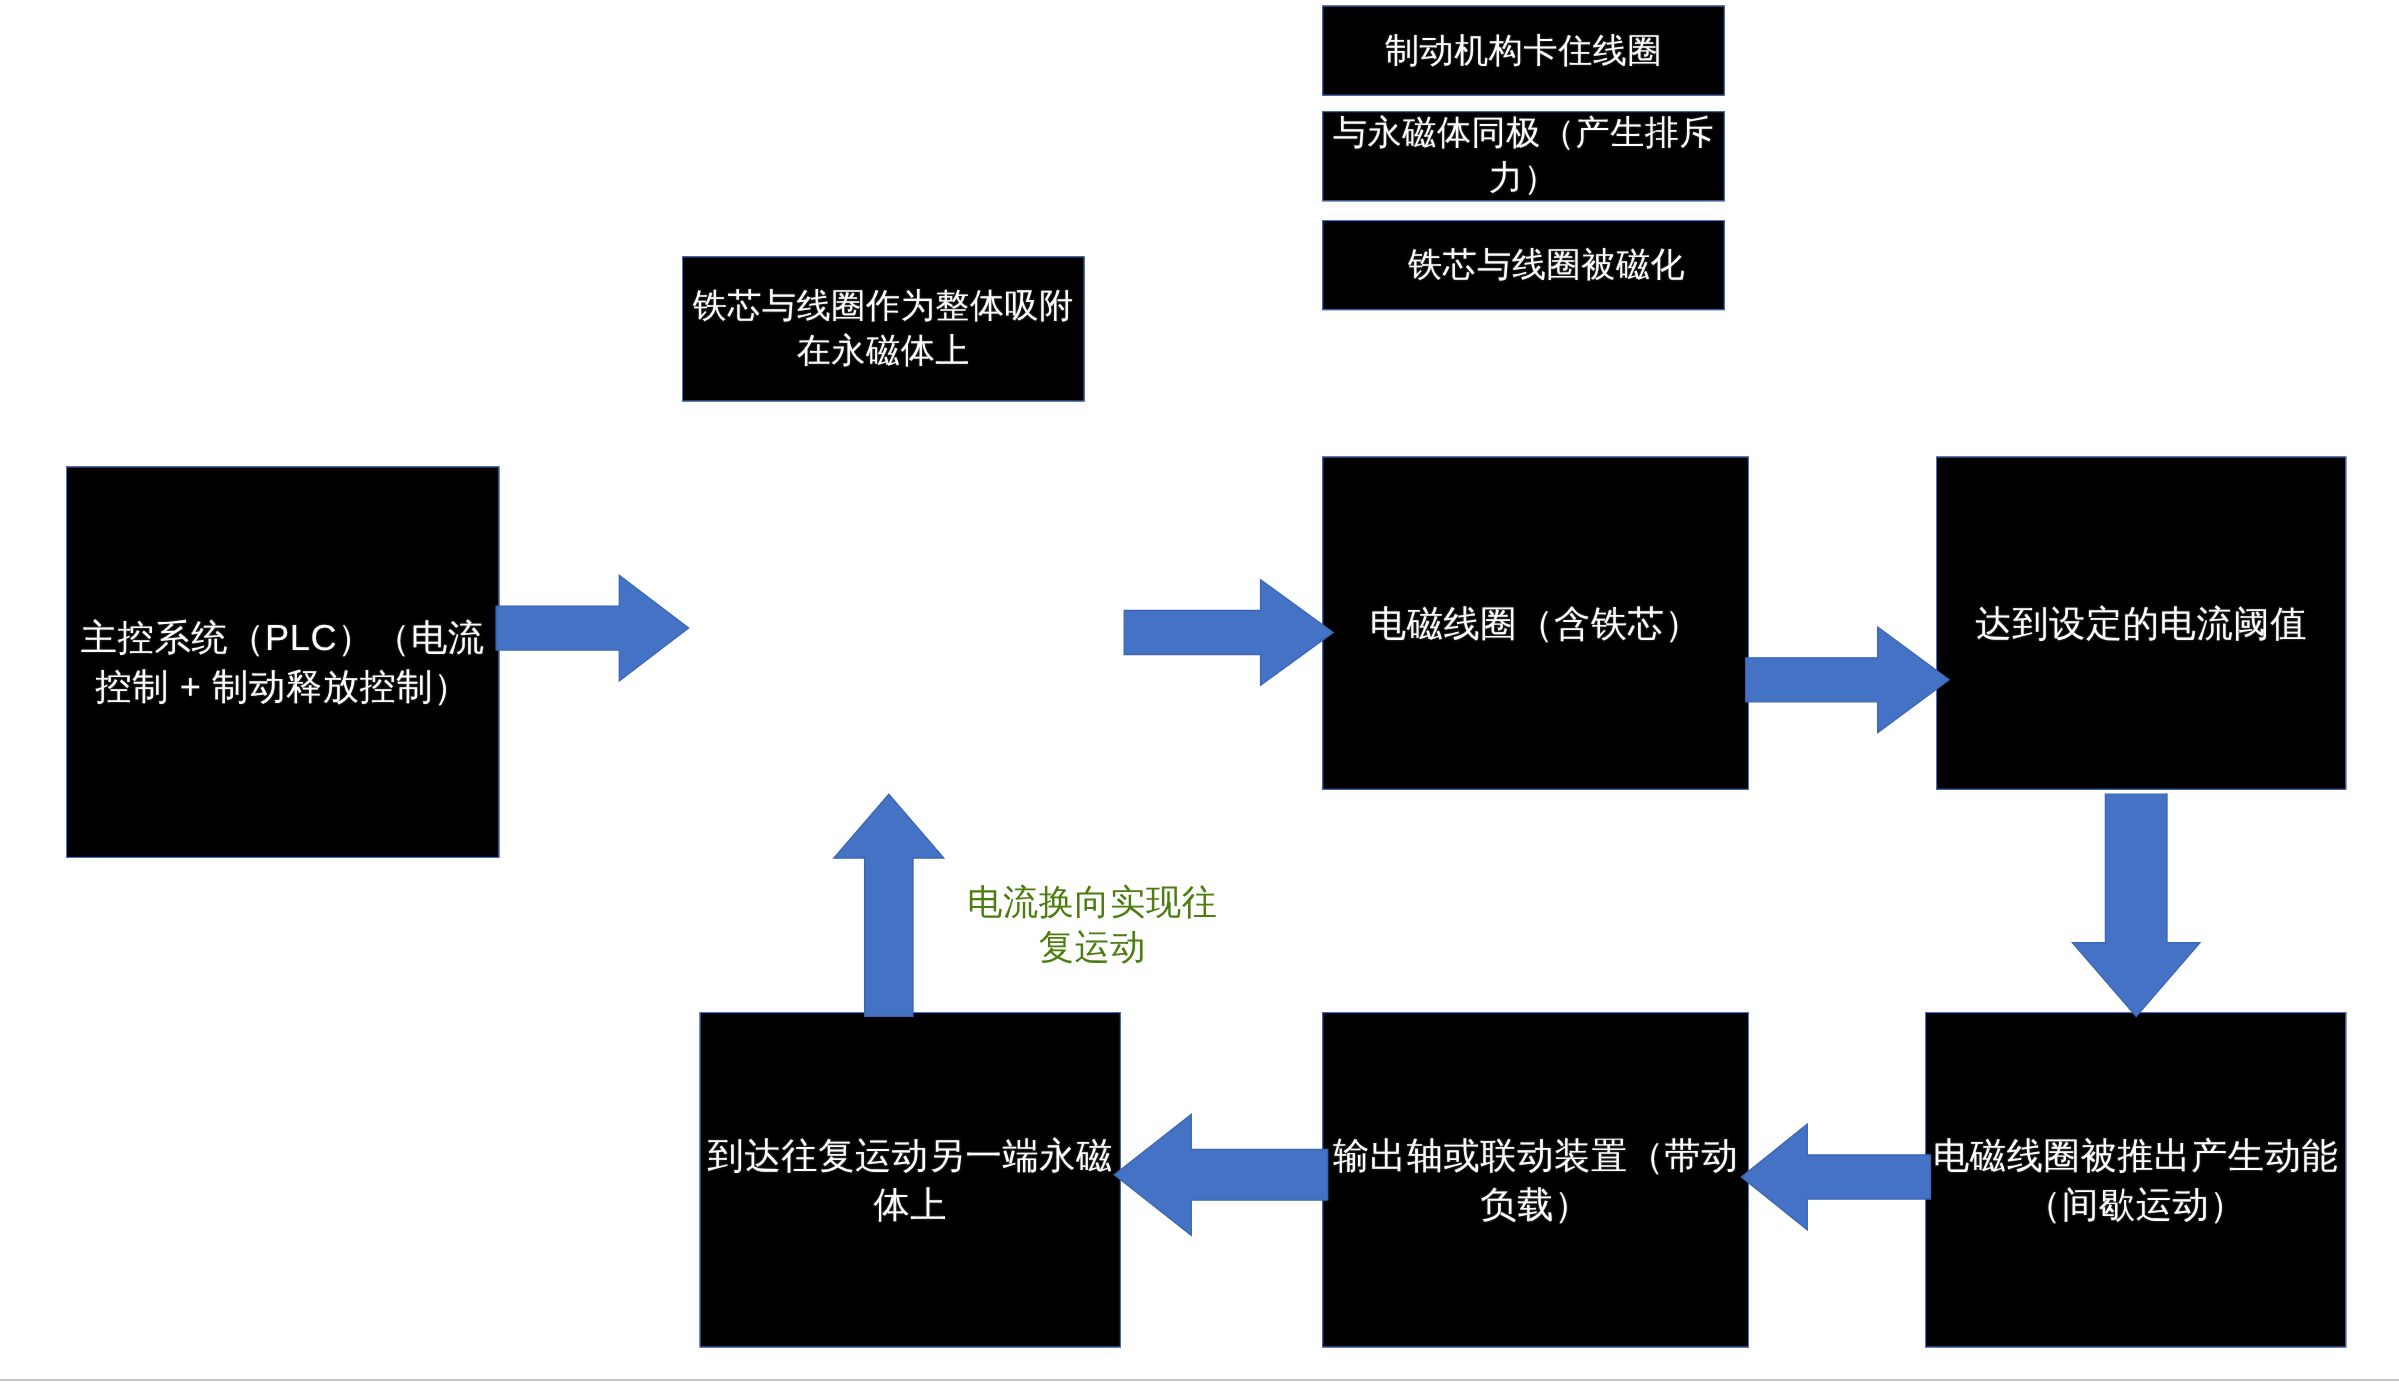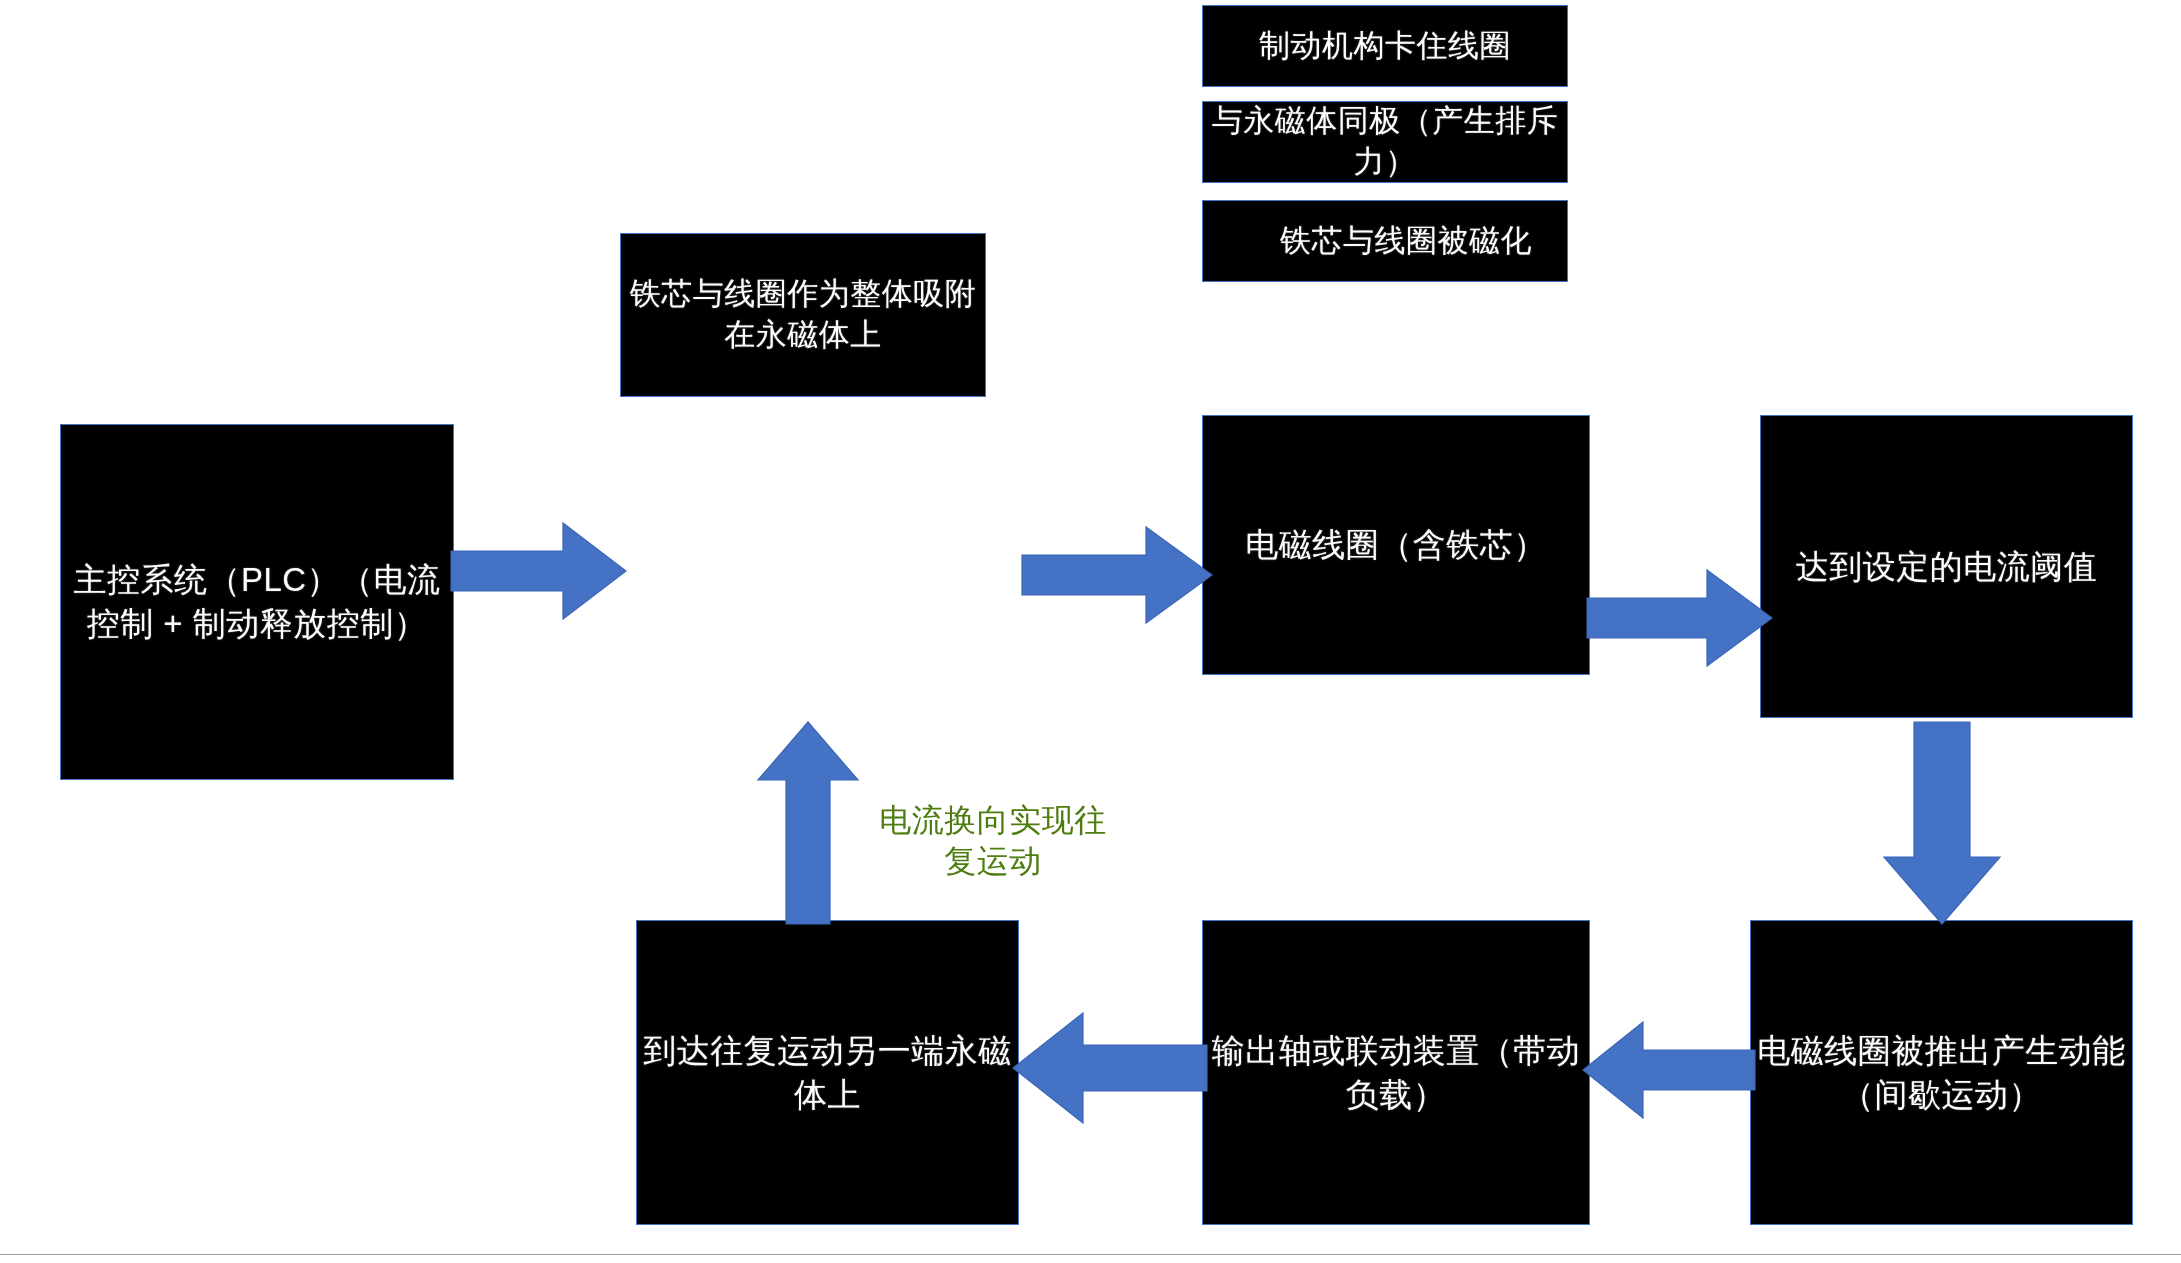--- a/index.html
+++ b/index.html
@@ -74,31 +74,31 @@
   </div>
 
   <div class="node tag" style="left:1202px; top:101px; width:366px; height:82px;">
     <span>与永磁体同极（产生排斥力）</span>
   </div>
 
   <div class="node tag" style="left:1202px; top:200px; width:366px; height:82px;padding-left:48px;">
     <span>铁芯与线圈被磁化</span>
   </div>
 
-  <div class="node tag" style="left:620px; top:233px; width:366px; height:164px;">
+  <div class="node tag" style="left:620px; top:233px; width:366px; height:132px;">
     <span>铁芯与线圈作为整体吸附在永磁体上</span>
   </div>
 
 
   <div class="node main" style="left:60px; top:424px; width:394px; height:356px;">
     <span>主控系统（PLC）（电流控制 + 制动释放控制）</span>
   </div>
 
 
-  <div class="node main" style="left:1202px; top:415px; width:388px; height:260px;">
+  <div class="node main" style="left:1202px; top:415px; width:388px; height:303px;">
     <span>电磁线圈（含铁芯）</span>
   </div>
 
   <div class="node main" style="left:1760px; top:415px; width:373px; height:303px;">
     <span>达到设定的电流阈值</span>
   </div>
 
   <div class="node main" style="left:636px; top:920px; width:383px; height:305px;">
     <span>到达往复运动另一端永磁体上</span>
   </div>

